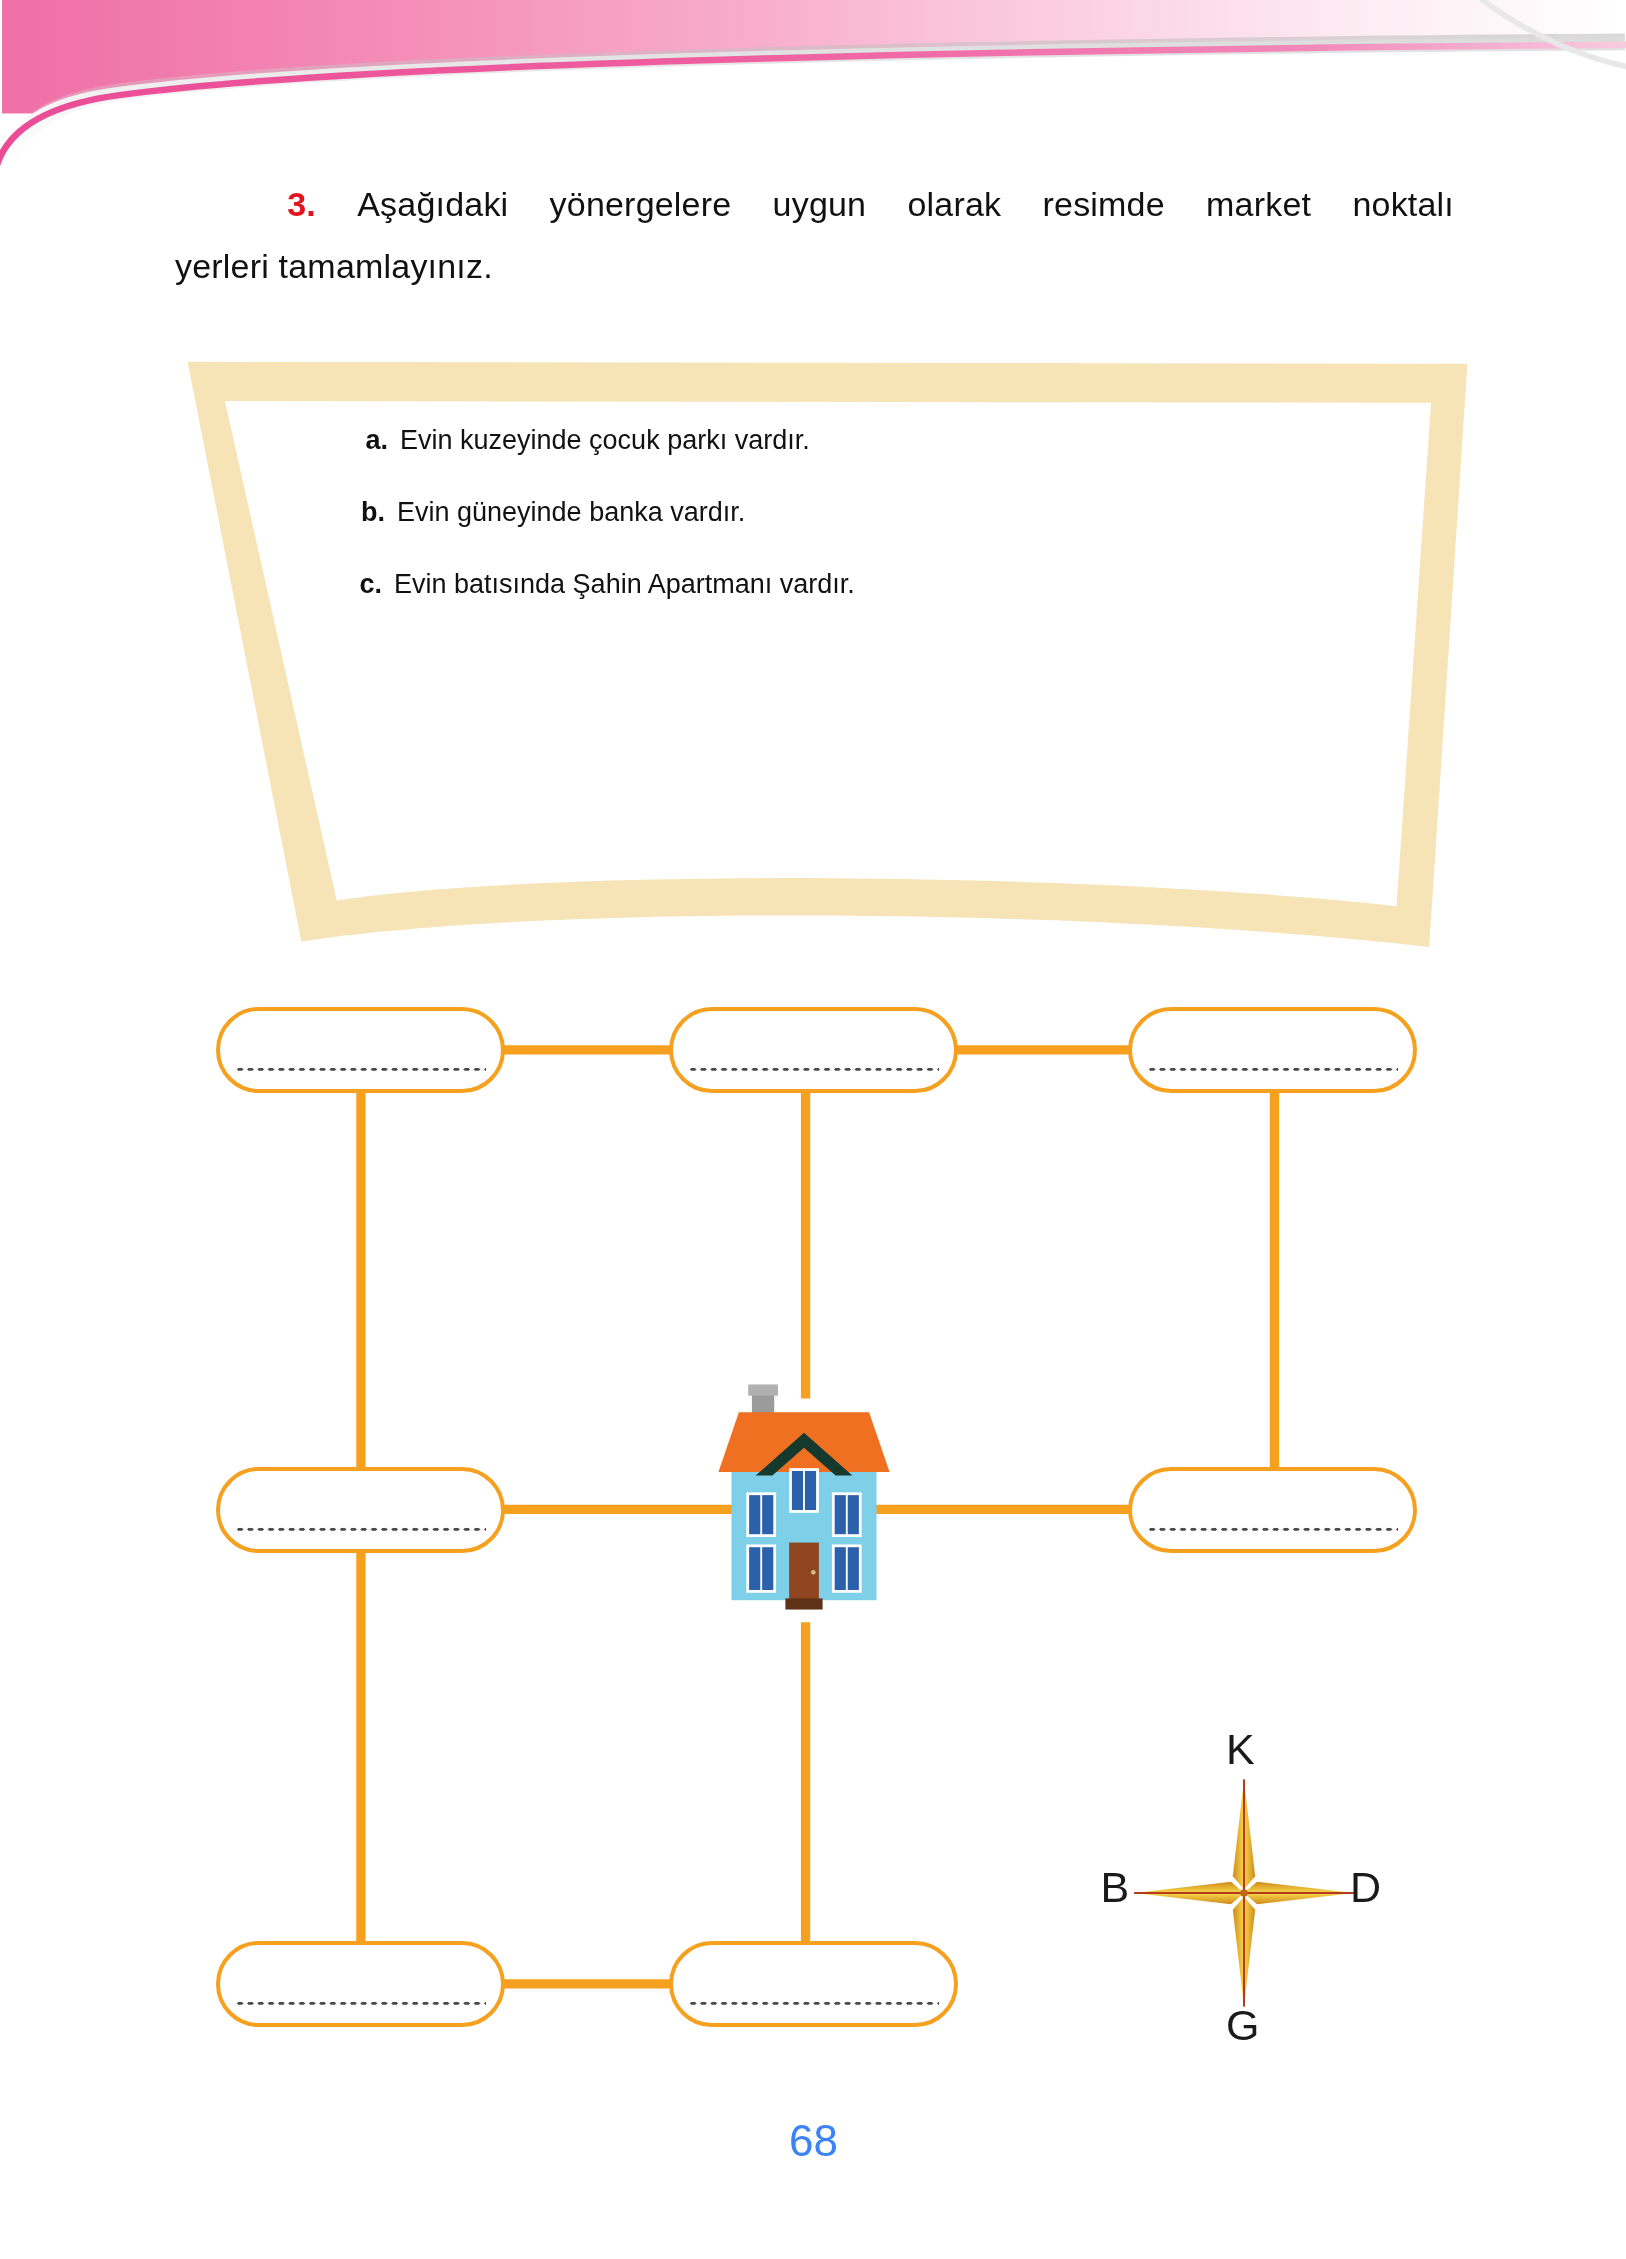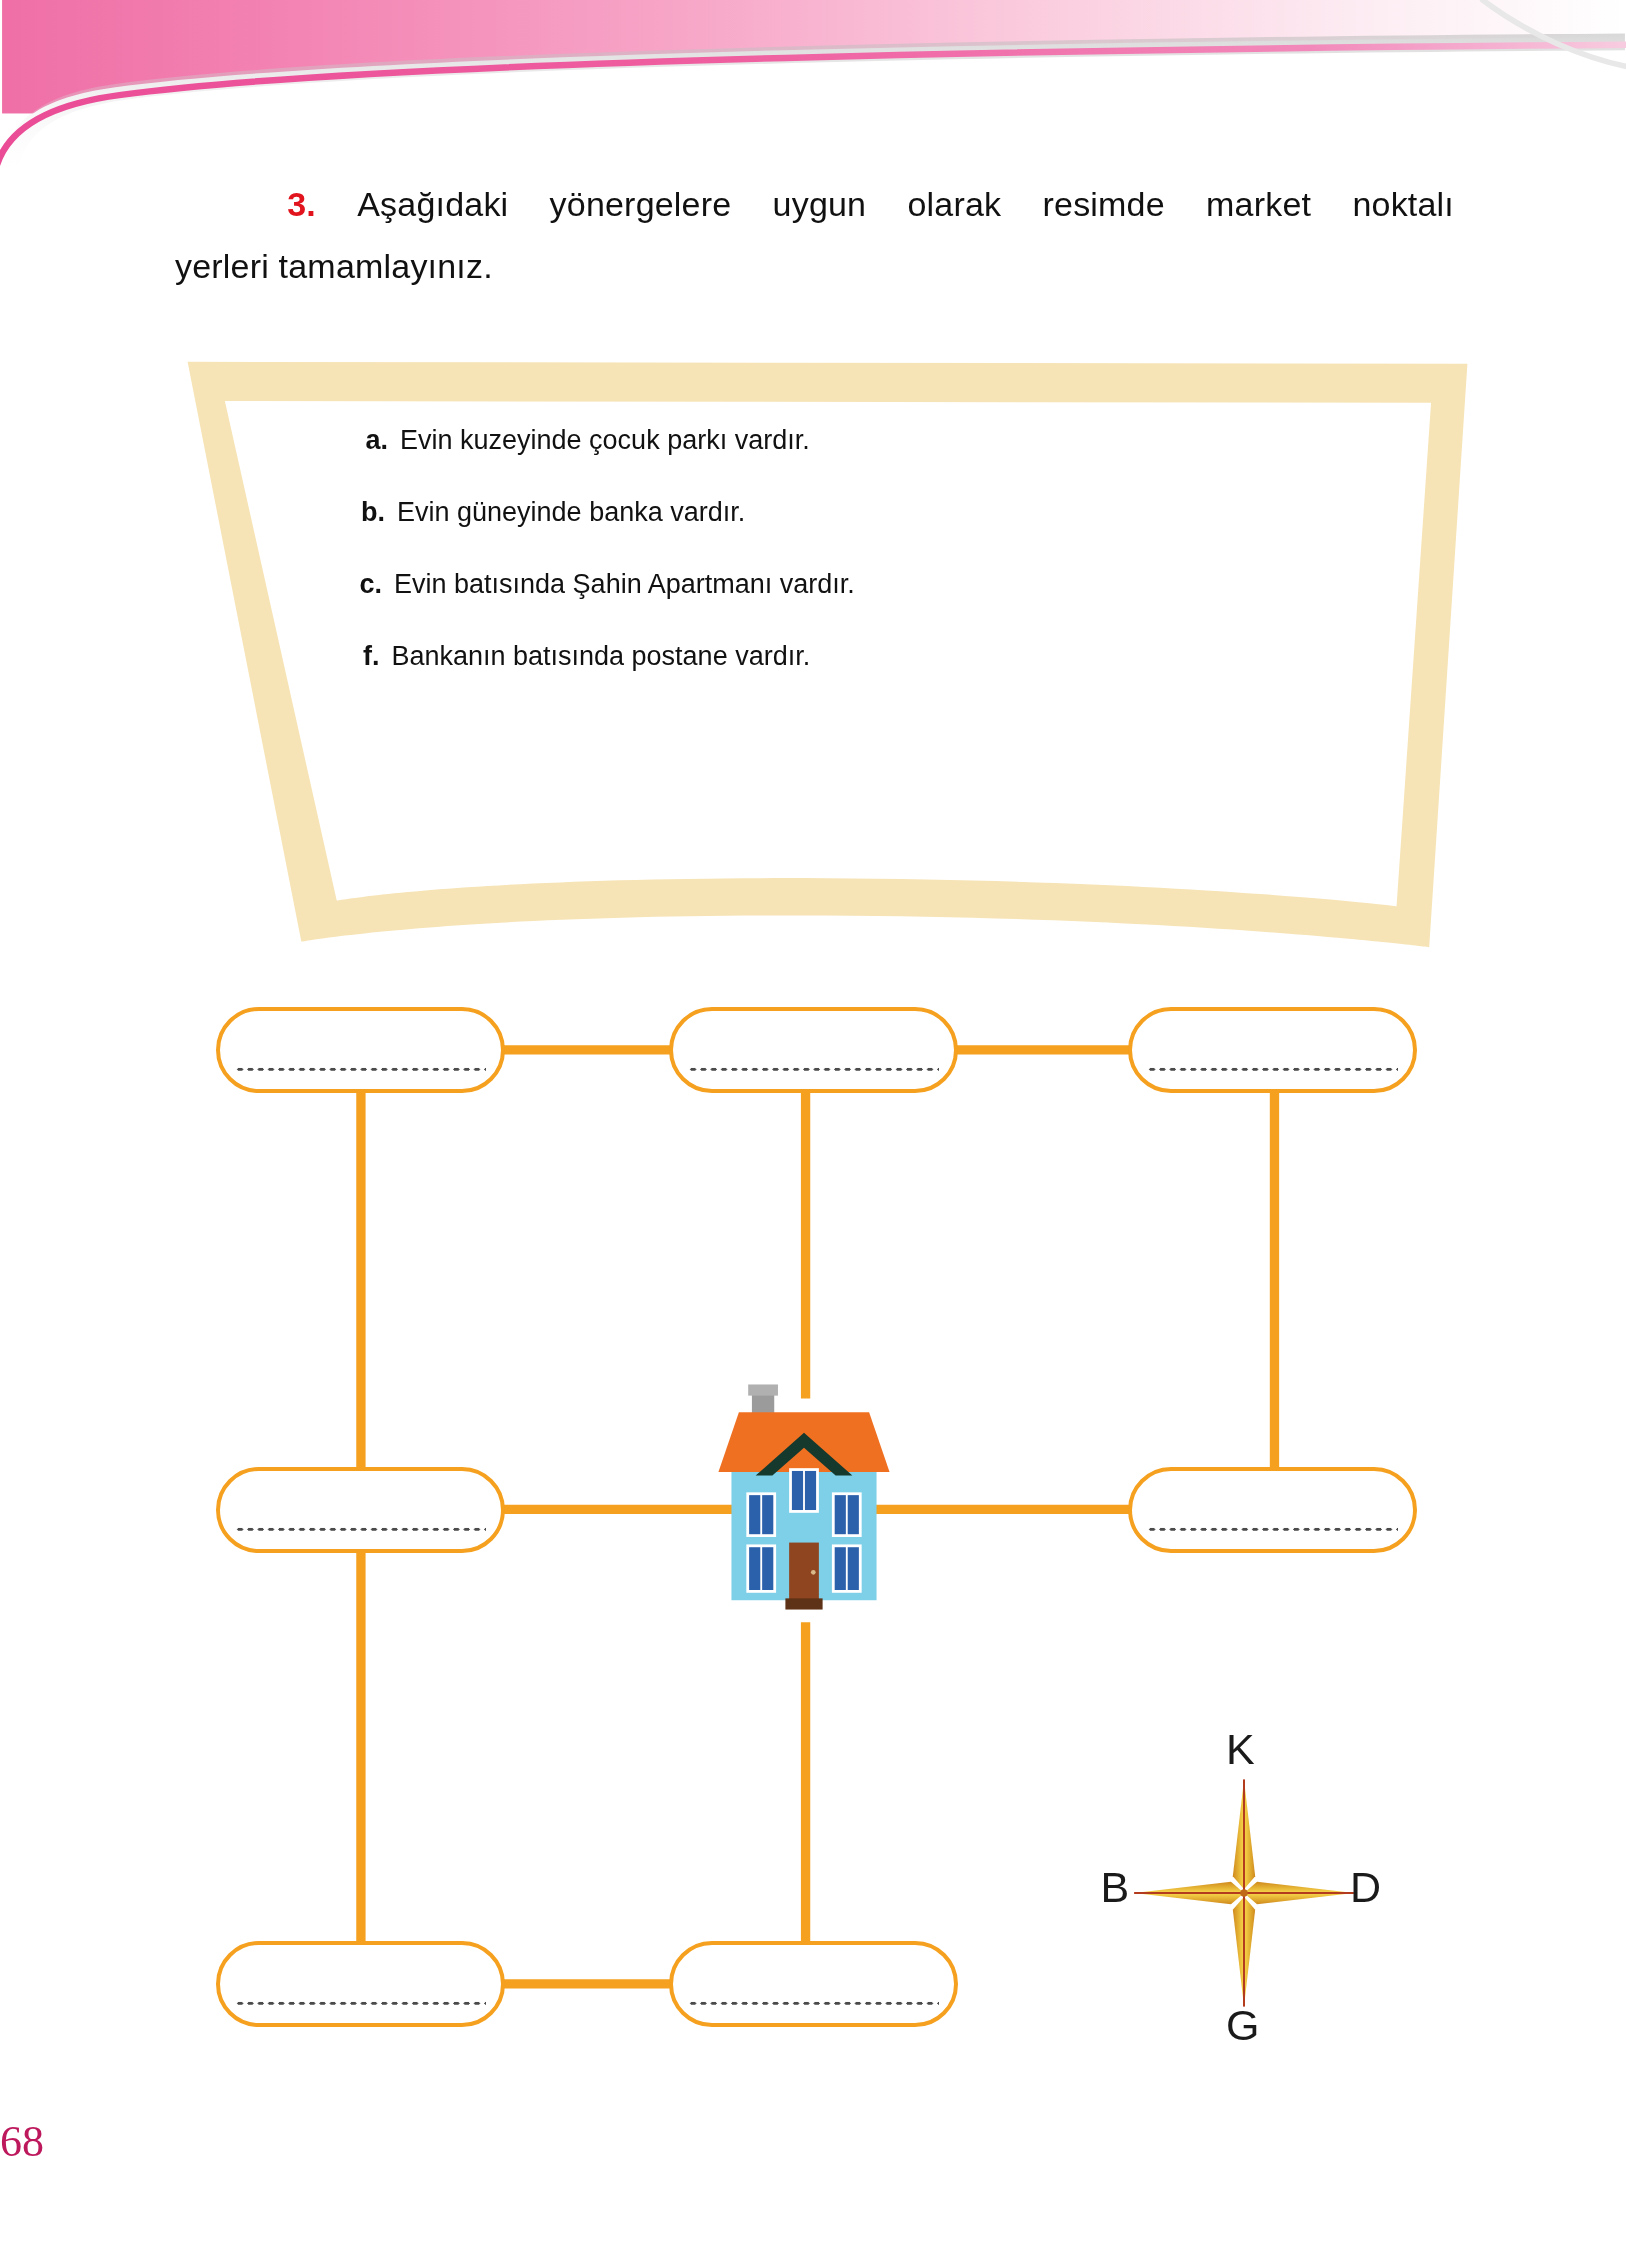--- a/index.html
+++ b/index.html
@@ -161,24 +161,24 @@
   #compass-e { left: 255px; top: 138px; }
   #compass-s { left: 131px; top: 276px; }
   #compass-w { left: 5.6px;  top: 138px; }
 
   
   #page-number {
     position: absolute;
     left: 0;
     top: 2116px;
     width: 1627px;
-    text-align: left;
+    text-align: center;
     font-size: 44px;
-    color: #be185d;
-    font-family: Liberation Serif, serif;
+    color: #3b82f6;
+    font-family: Liberation Sans, sans-serif;
   }
 </style>
 </head>
 <body>
 
 <div id="header-decoration">
   <svg width="1627" height="186" viewBox="0 0 1745 200">
     <defs>
       <linearGradient id="pinkGrad" x1="0" y1="0" x2="1" y2="0">
         <stop offset="0" stop-color="#ef6fa6"></stop>
@@ -237,23 +237,20 @@
   <div id="instruction-list">
     <div class="inst-item">
       <span class="inst-label">a.</span><span class="inst-text">Evin kuzeyinde çocuk parkı vardır.</span>
     </div>
     <div class="inst-item">
       <span class="inst-label">b.</span><span class="inst-text">Evin güneyinde banka vardır.</span>
     </div>
     <div class="inst-item">
       <span class="inst-label">c.</span><span class="inst-text">Evin batısında Şahin Apartmanı vardır.</span>
     </div>
-    <div class="inst-item">
-      <span class="inst-label">f.</span><span class="inst-text">Bankanın batısında postane vardır.</span>
-    </div>
   </div>
 </div>
 
 <div id="map-area">
 
   <svg id="connector-layer" width="1627" height="1100" viewBox="0 0 1745 1180">
     <g stroke="#f5a01e" stroke-width="10" fill="none">
 
       <line x1="540" y1="46" x2="720" y2="46"></line>
       <line x1="1026" y1="46" x2="1212" y2="46"></line>

